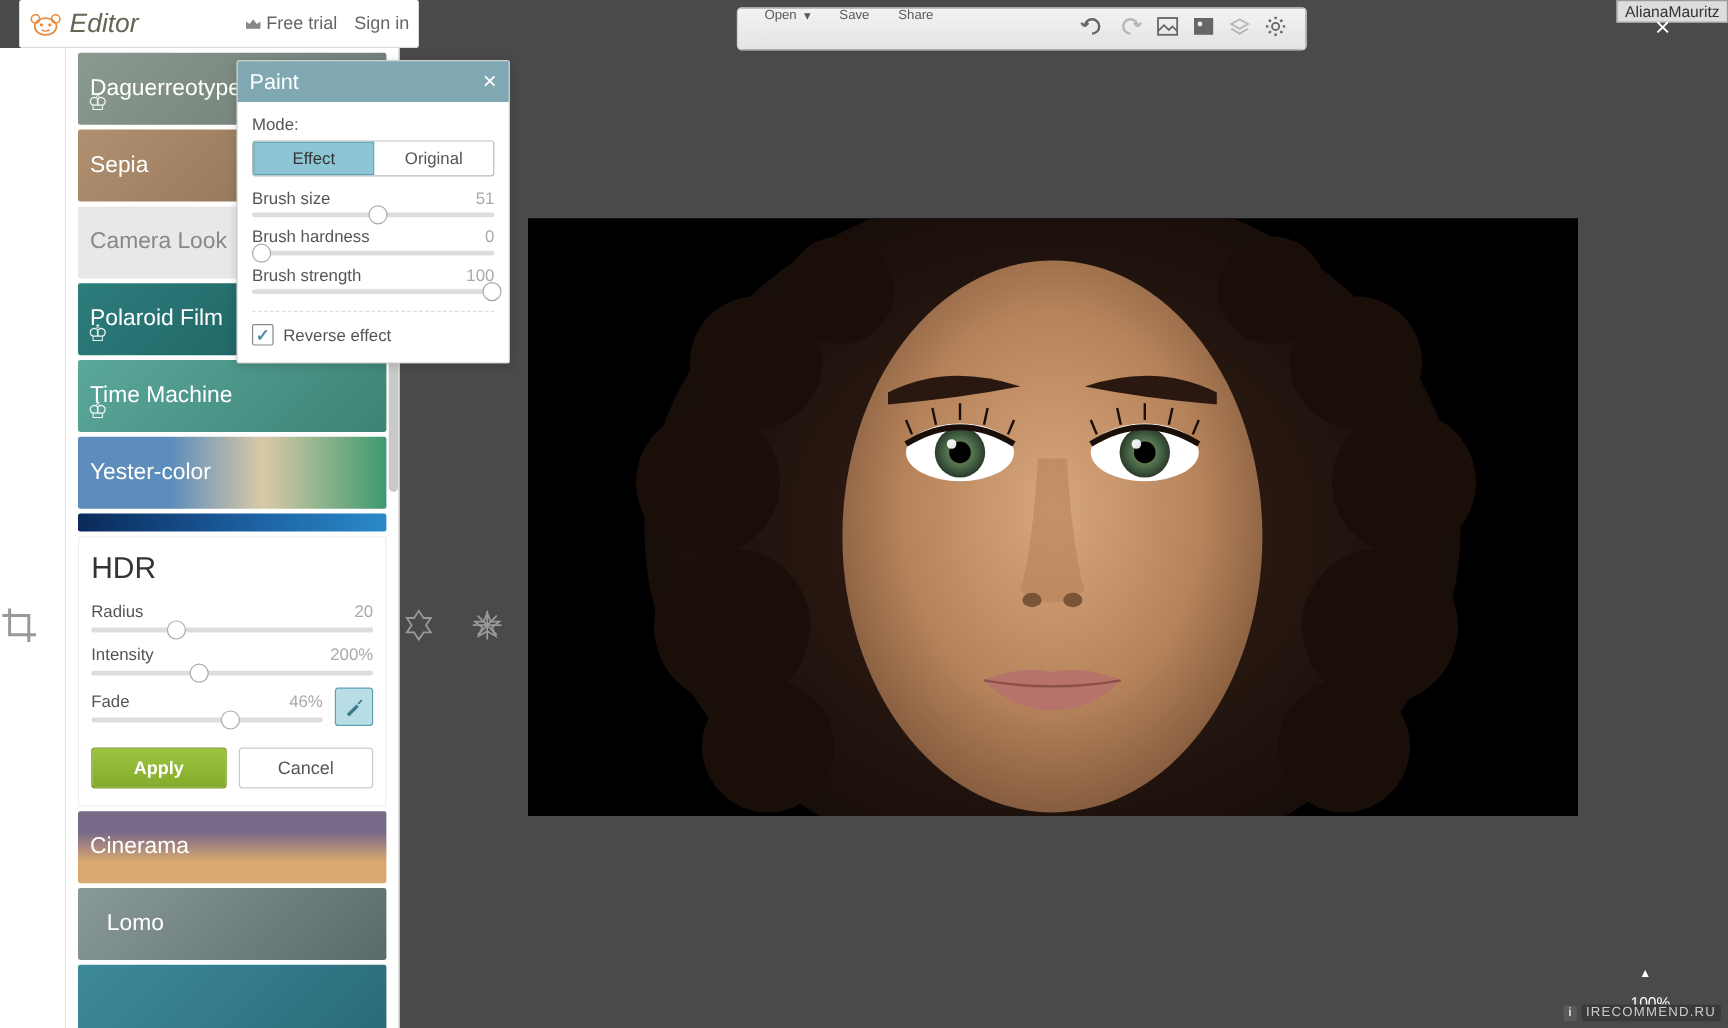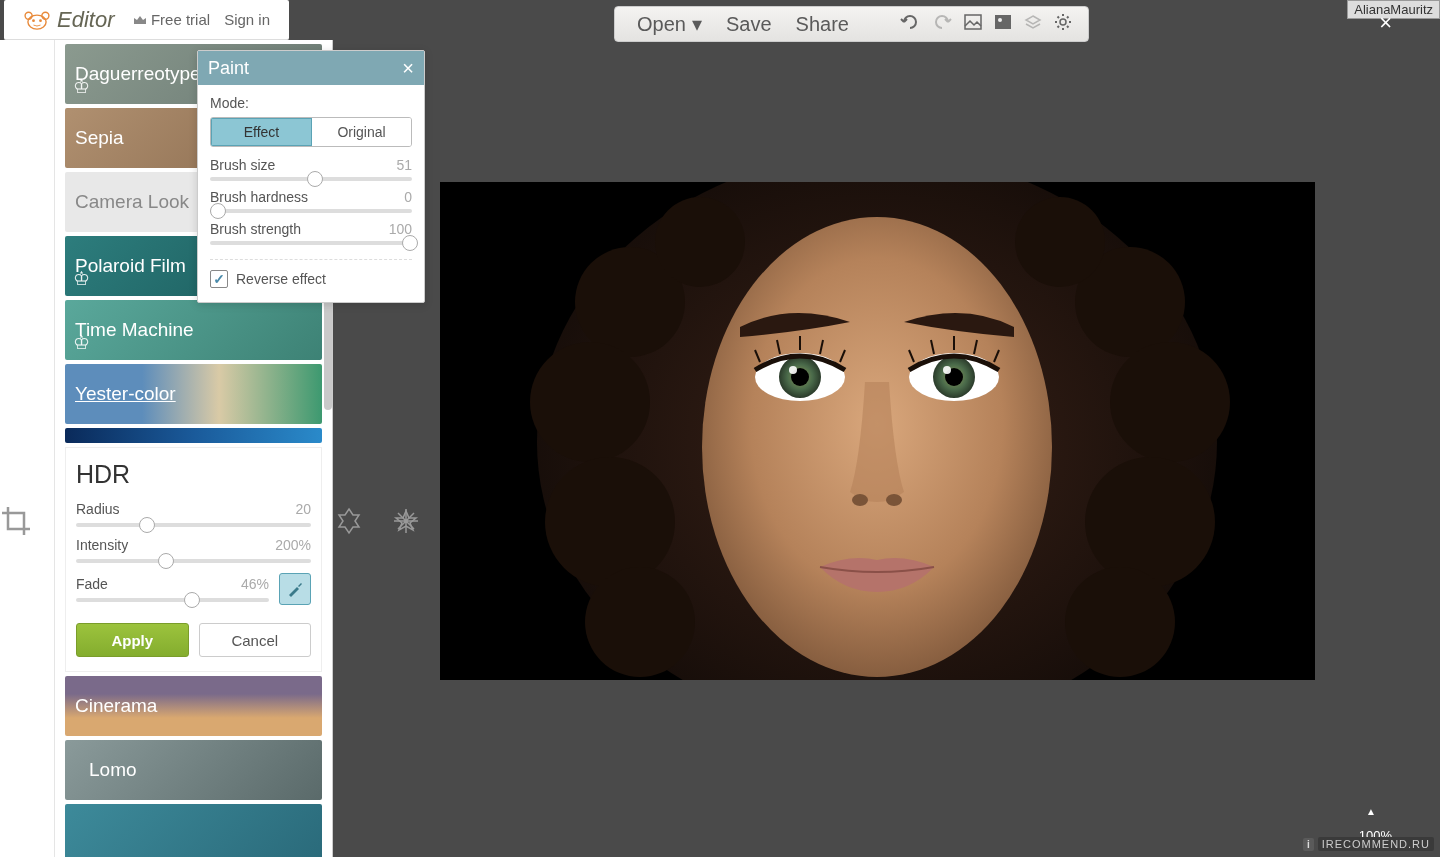--- a/index.html
+++ b/index.html
@@ -1,20 +1,20 @@
 <!DOCTYPE html>
 <html><head>
 <meta charset="utf-8">
 <style>
 * { margin:0; padding:0; box-sizing:border-box; font-family:-apple-system,Helvetica,Arial,sans-serif; }
 body { width:1440px; height:857px; background:#4a4a4a; overflow:hidden; position:relative; }
 .top-left {
-  position:absolute; left:4px; top:0; width:285px; height:40px;
+  position:absolute; left:16px; top:0; width:333px; height:40px;
   background:#fff; border-bottom:1px solid #ddd; display:flex; align-items:center;
-  padding:0 19px; border-radius:2px;
+  padding:0 8px; border-radius:2px;
 }
 .logo { display:flex; align-items:center; gap:6px; font-family:Georgia,serif; font-style:italic; font-size:22px; color:#665; font-weight:500; }
 .logo svg { width:28px; height:22px; }
 .top-left .spacer { flex:1; }
 .top-link { color:#666; font-size:15px; margin-left:14px; display:flex; align-items:center; gap:4px; cursor:pointer; }
 
 .left-rail {
   position:absolute; left:0; top:40px; width:55px; bottom:0;
   background:#fff; border-right:1px solid #e5e5e5;
   display:flex; flex-direction:row; align-items:center; padding-top:145px; gap:25px;
@@ -34,21 +34,21 @@
 .eff-item {
   height:60px; margin:4px 10px; border-radius:2px; position:relative;
   background:linear-gradient(135deg,#8b9a8f,#6b7a73);
   display:flex; align-items:center; padding-left:10px; color:#fff; font-size:19px; font-weight:400;
   cursor:pointer;
 }
 .eff-item.sepia{background:linear-gradient(135deg,#b09070,#8a6b4e);}
 .eff-item.camera{background:#e8e8e8;color:#888;}
 .eff-item.polaroid{background:linear-gradient(135deg,#2d7d7d,#1a5a5a);}
 .eff-item.time{background:linear-gradient(135deg,#5aa89b,#3d8275);}
-.eff-item.yester{background:linear-gradient(90deg,#5d8dbb 30%,#d9caa6 60%,#3d9970);text-decoration:underline;}
+.eff-item.yester{background:linear-gradient(90deg,#5d8dbb 30%,#d9caa6 60%,#3d9970);}
 .eff-item.hdr-thumb{background:linear-gradient(90deg,#0a2a5a,#1a5a9a,#2a8aca);height:15px;}
 .eff-item.cinerama{background:linear-gradient(180deg,#7a6a8a 30%,#d9a870 70%);}
 .eff-item.lomo{background:linear-gradient(135deg,#8a9a9a,#5a6a6a);padding-left:24px;}
 .eff-item.cut{background:linear-gradient(135deg,#3d8a9a,#2a6a7a);}
 .crown-badge{position:absolute;left:8px;bottom:6px;color:rgba(255,255,255,0.9);}
 .hdr-control {
   margin:0 10px; padding:12px 10px 14px; background:#fff; border:1px solid #eee;
 }
 .hdr-title { font-size:25px; font-weight:400; color:#333; margin-bottom:12px;}
 .slider-row { display:flex; justify-content:space-between; font-size:14px; color:#555; margin-top:10px;}
@@ -78,21 +78,21 @@
 .pp-handle{position:absolute;top:-6px;width:16px;height:16px;background:#fff;border:1px solid #aaa;border-radius:50%;}
 .rev{display:flex;align-items:center;gap:8px;margin-top:14px;font-size:14px;color:#555;border-top:1px dashed #ddd;padding-top:10px;}
 .chk{width:18px;height:18px;border:1px solid #888;border-radius:2px;display:flex;align-items:center;justify-content:center;color:#4a8aaa;font-size:14px;font-weight:bold;}
 
 .toolbar{
   position:absolute; top:6px; left:614px; height:36px; width:475px;
   background:linear-gradient(180deg,#f4f3f1,#e4e3e1);
   border:1px solid #ccc;border-radius:4px;
   display:flex;align-items:center;padding:0 10px;gap:0;
 }
-.tb-btn{color:#5a5a5a;font-size:20px;padding:0 12px;cursor:pointer;display:flex;align-items:center;gap:6px;height:34px;}
+.tb-btn{color:#5a5a5a;font-size:11px;padding:0 12px;cursor:pointer;display:flex;gap:6px;height:34px;}
 .tb-sep{flex:1;}
 .tb-icon{color:#7a7a7a;cursor:pointer;padding:0 6px;}
 .tb-icon.dis{opacity:.4;}
 
 .canvas{
   position:absolute; left:440px; top:182px; width:875px; height:498px;
   background:#000;
 }
 .face-svg{width:100%;height:100%;}
 

